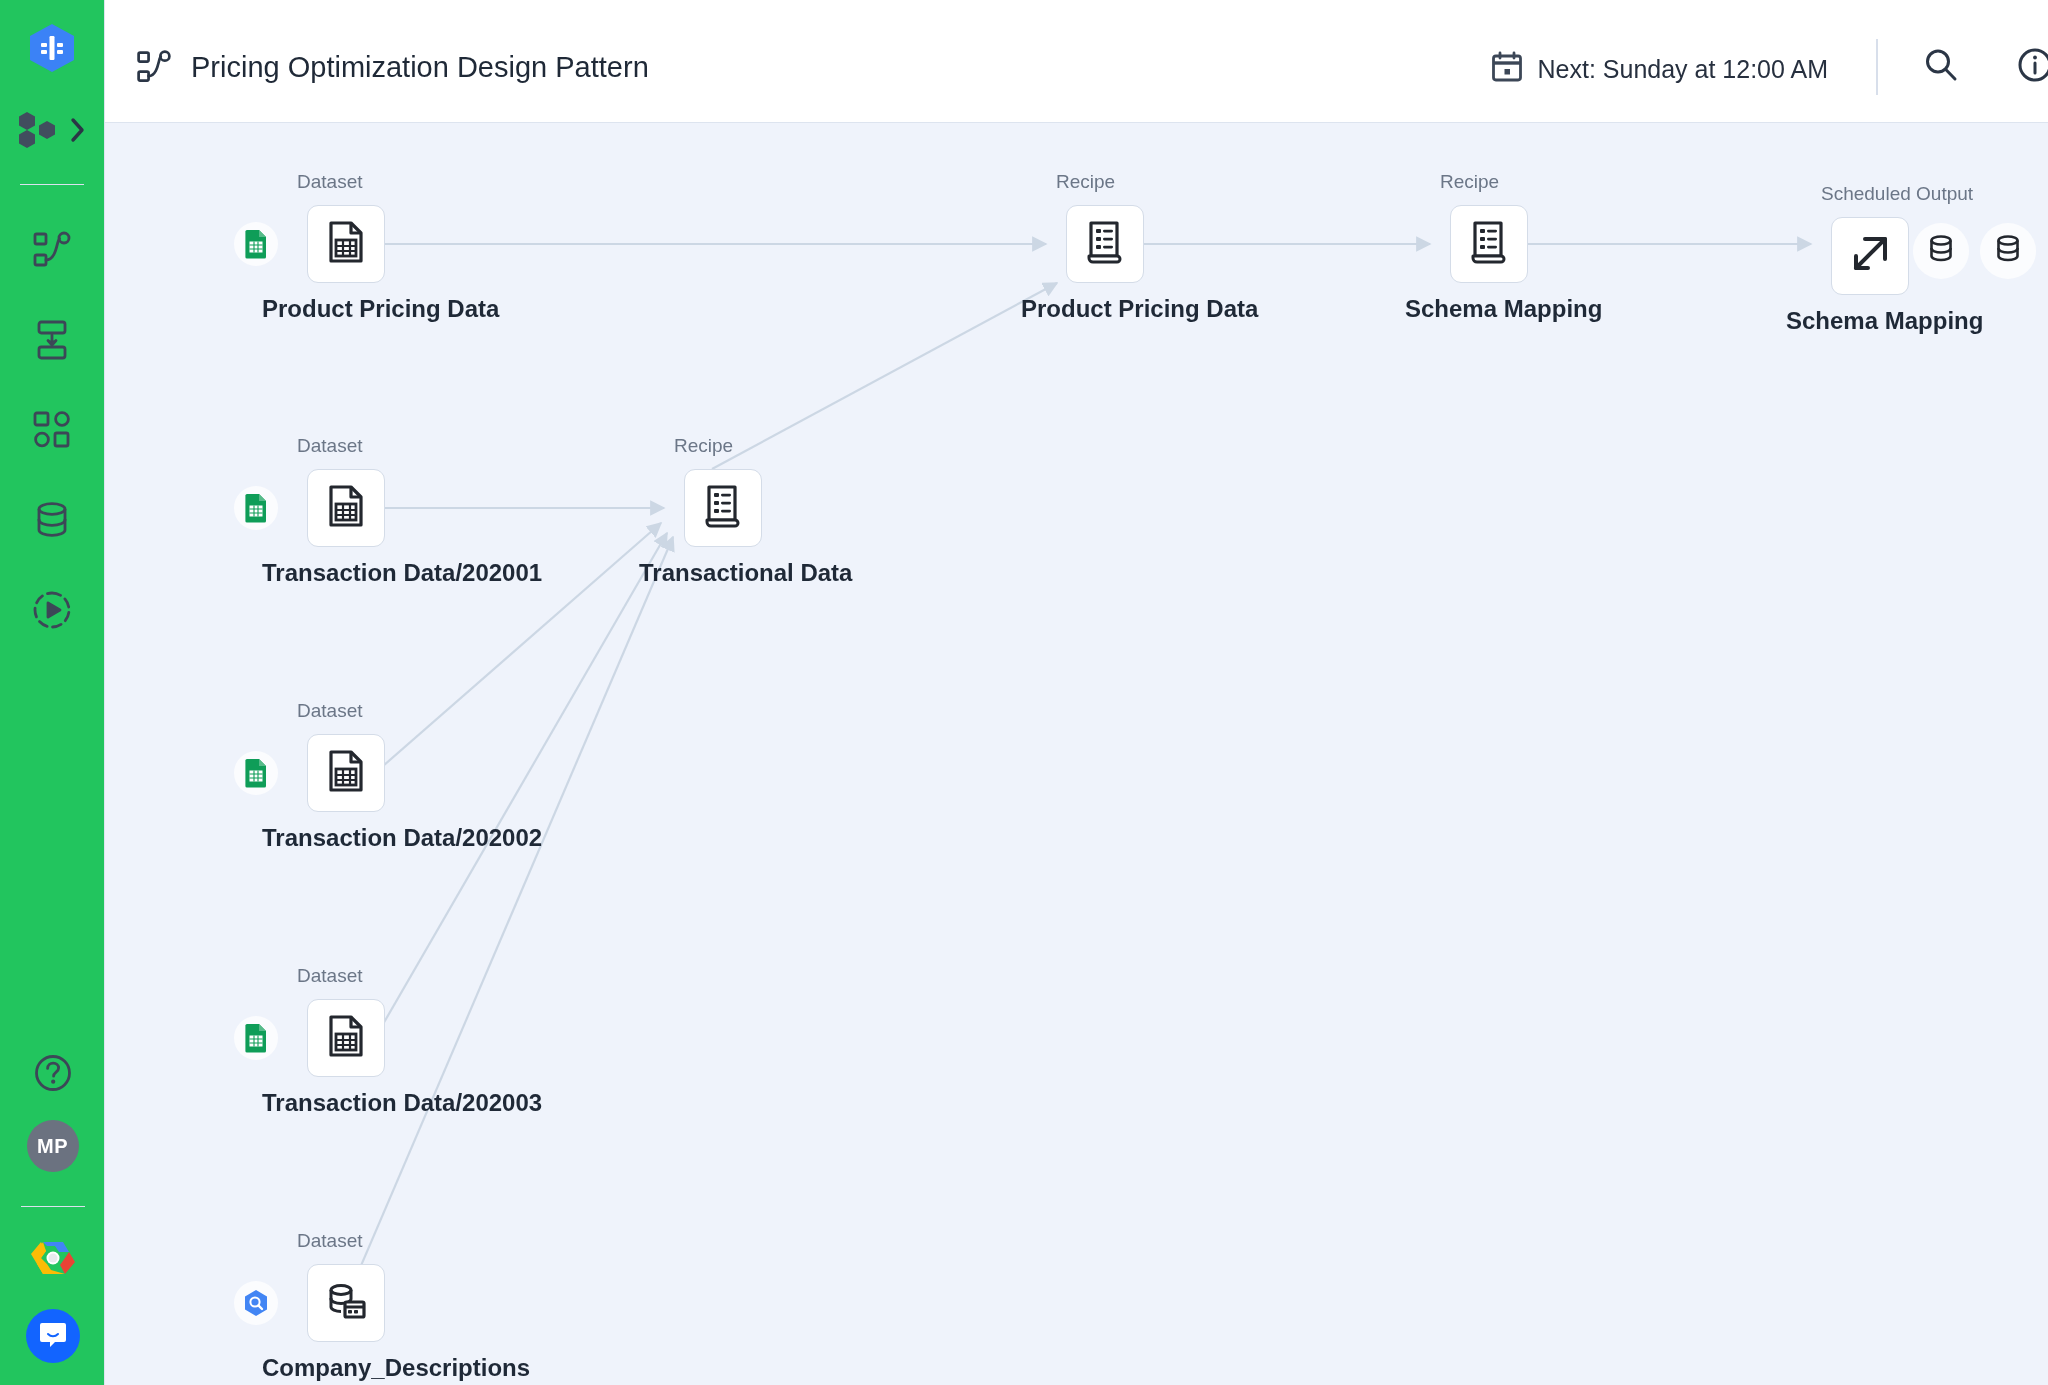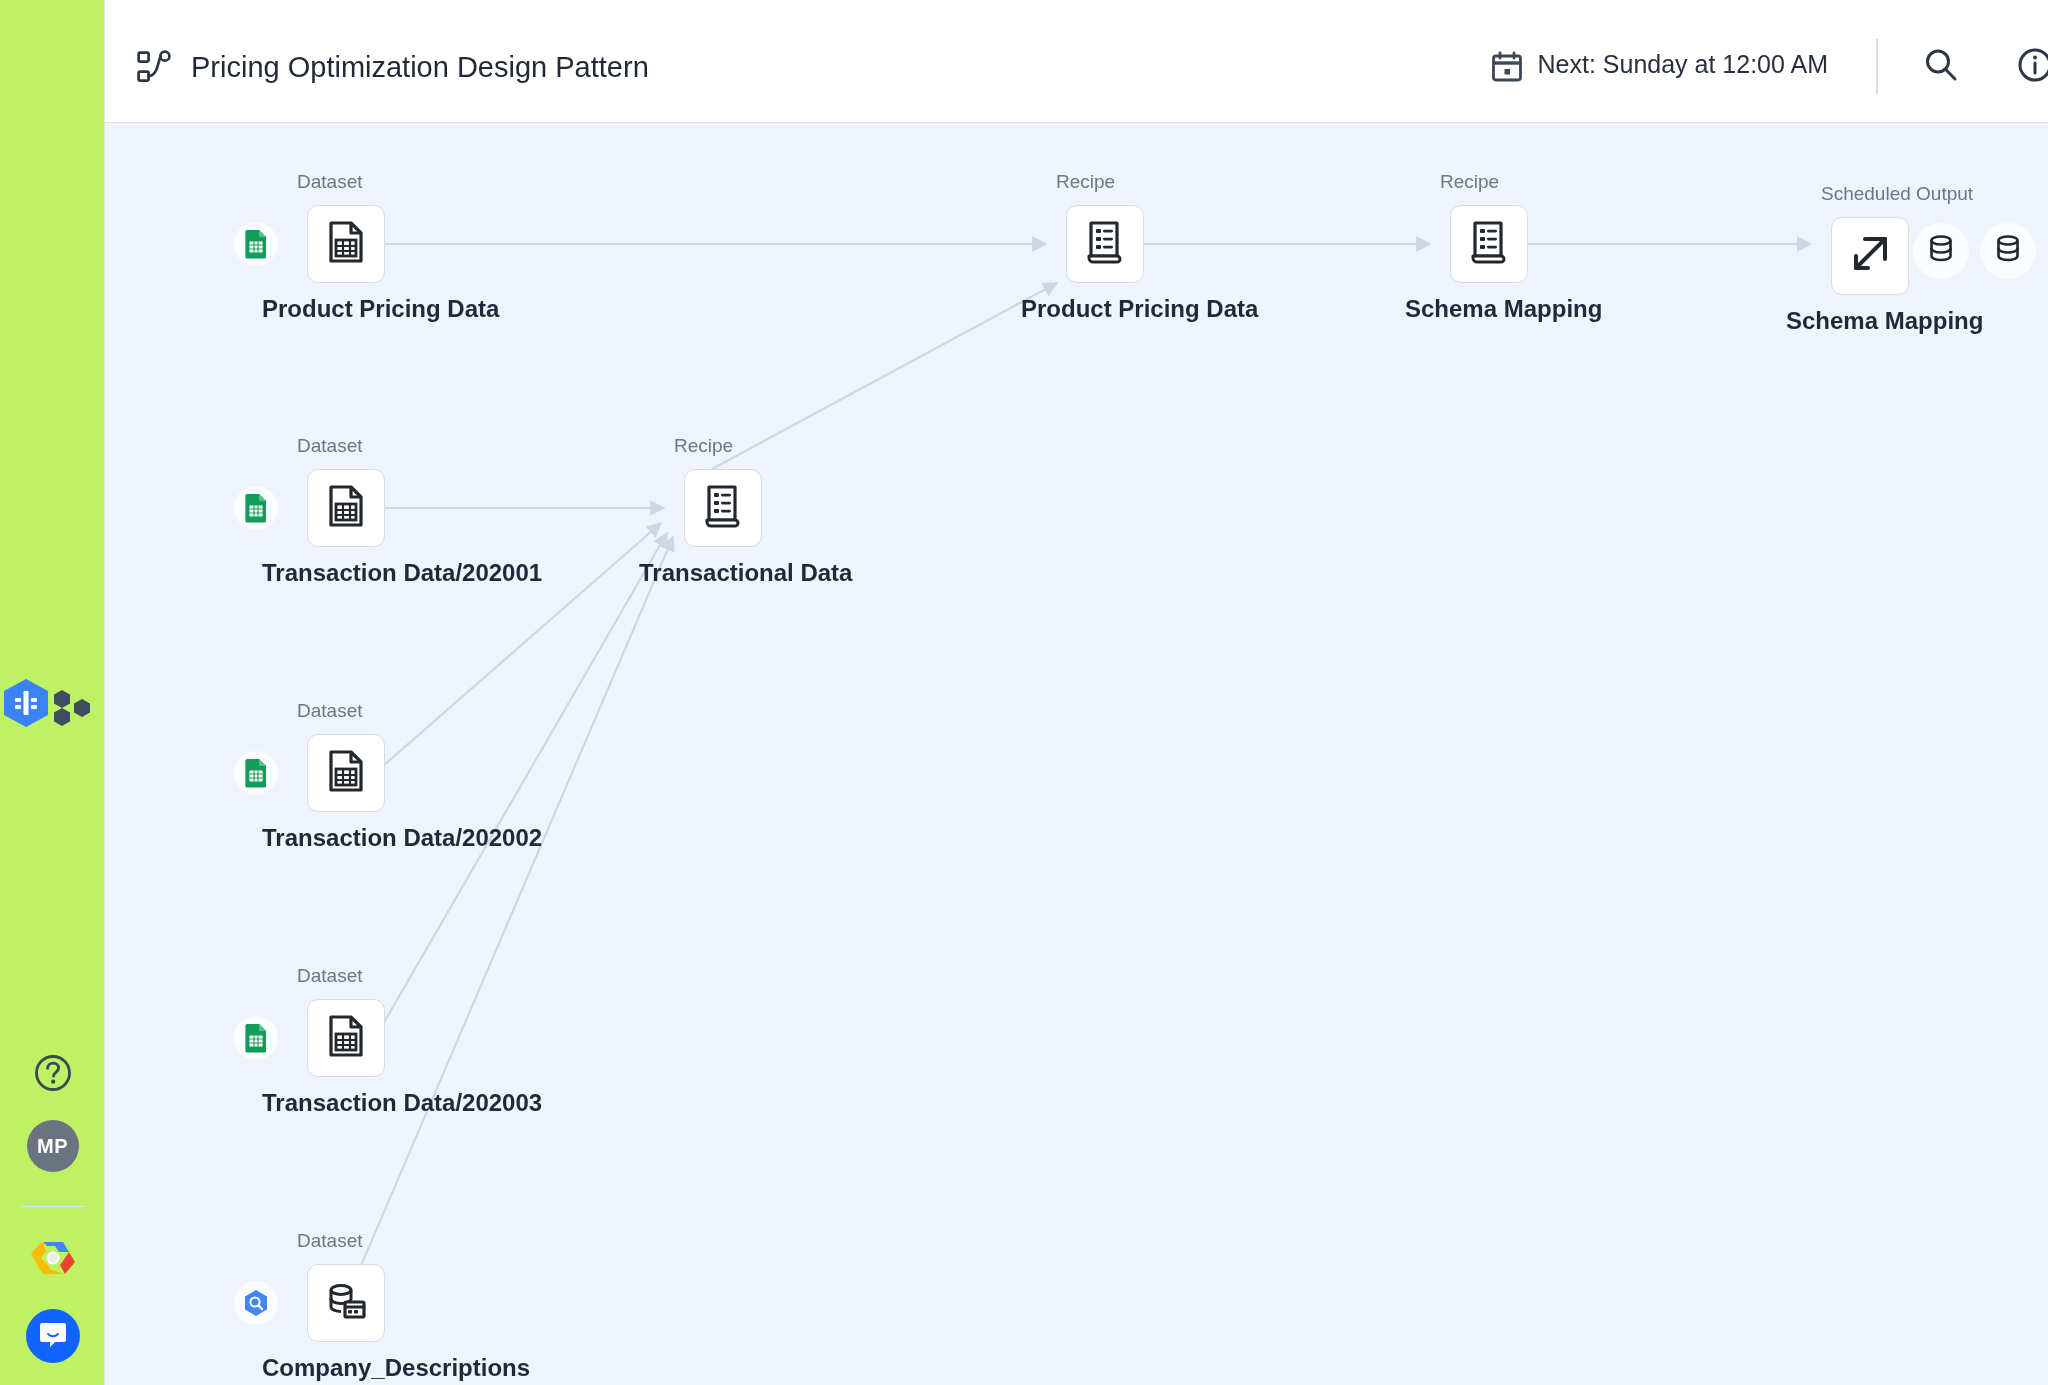--- a/index.html
+++ b/index.html
@@ -5,23 +5,23 @@
   * { box-sizing: border-box; margin: 0; padding: 0; }
   html, body {
     width: 2048px; height: 1385px;
     font-family: "Liberation Sans", sans-serif;
     background: #eff3fb; overflow: hidden;
   }
   #app { position: relative; width: 2048px; height: 1385px; display: flex; }
 
   
   .rail {
-    width: 105px; height: 1385px; background: #bef264;
+    width: 105px; height: 1385px; background: #22c55e;
     border-right: 1px solid #dde4ef;
-    display: flex; flex-direction: row; align-items: center;
+    display: flex; flex-direction: column; align-items: center;
     flex: 0 0 105px; position: relative;
   }
   .rail-logo { margin-top: 20px; width: 56px; height: 56px;
     display: flex; align-items: center; justify-content: center; }
   .rail-proj { margin-top: 34px; display: flex; align-items: center; gap: 4px;
     width: 86px; justify-content: center; cursor: pointer; }
   .rail-div { width: 64px; height: 1px; background: #dbe2ee; margin: 30px 0 0 0; }
   .rail-icons { margin-top: 44px; display: flex; flex-direction: column;
     align-items: center; gap: 44px; }
   .rail-ico { width: 46px; height: 46px; display: flex; align-items: center;
@@ -43,21 +43,21 @@
 
   .topbar {
     height: 123px; background: #ffffff; border-bottom: 1px solid #dde4ef;
     display: flex; align-items: center; padding: 12px 0 0 30px; gap: 18px;
     flex: 0 0 123px;
   }
   .topbar-title {
     font-size: 29px; color: #1f2937; font-weight: 400; white-space: nowrap;
   }
   .topbar-spacer { flex: 1; }
-  .sched { display: flex; align-items: flex-start; gap: 14px; cursor: pointer; }
+  .sched { display: flex; align-items: flex-end; gap: 14px; cursor: pointer; }
   .sched-text { font-size: 25px; color: #27303f; white-space: nowrap; }
   .vdiv { width: 2px; height: 56px; background: #d8dfeb; margin: 0 22px 0 30px; }
   .topicon { width: 46px; height: 46px; display: flex; align-items: center;
     justify-content: center; cursor: pointer; }
   .topicon + .topicon { margin-left: 30px; }
 
   
   .canvas { position: relative; flex: 1; background: #eff3fb; overflow: hidden; }
   #edges { position: absolute; inset: 0; width: 100%; height: 100%; }
 

